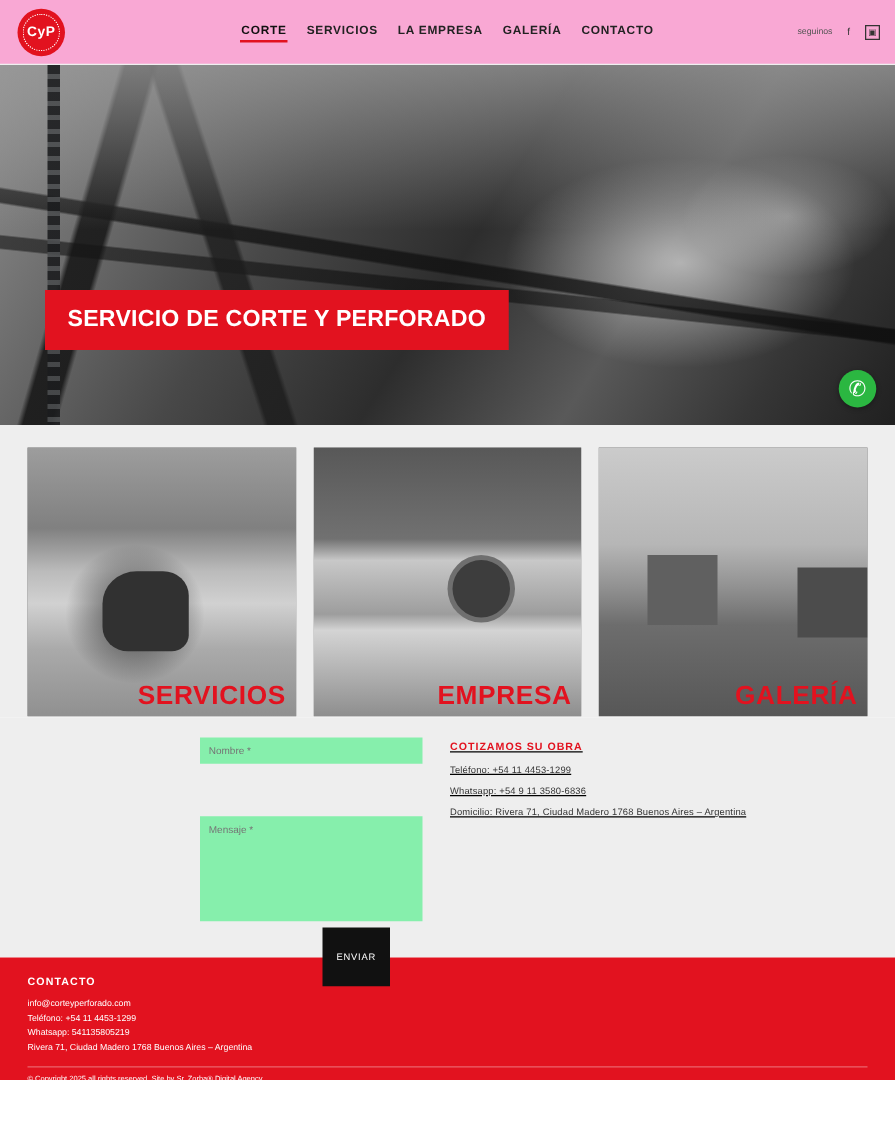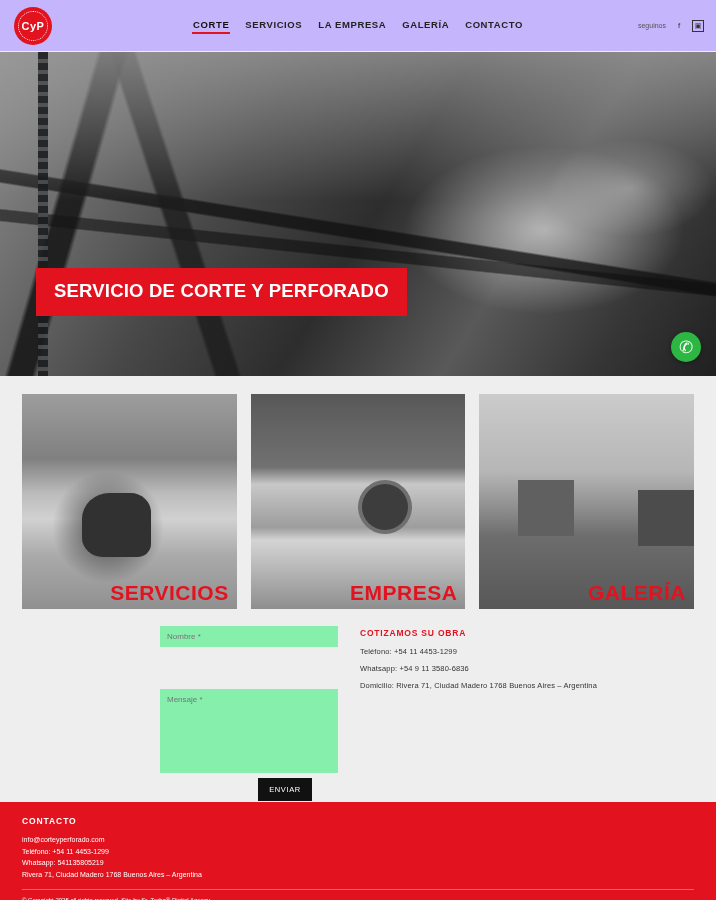--- a/index.html
+++ b/index.html
@@ -9,21 +9,21 @@
     font-family: "Liberation Sans", sans-serif;
     background: #ffffff;
     overflow: hidden;
   }
   .page { position: relative; width: 716px; height: 900px; }
 
   
   .header {
     position: relative;
     height: 52px;
-    background: #c4b5fd;
+    background: #f9a8d4;
     display: flex;
     align-items: center;
     border-bottom: 1px solid #f0f0f0;
   }
   .logo {
     position: absolute;
     left: 14px; top: 7px;
     width: 38px; height: 38px;
     border-radius: 50%;
     background: #e2121f;
@@ -68,21 +68,21 @@
     width: 12px; height: 12px;
     display: inline-flex; align-items: center; justify-content: center;
     font-size: 8px;
     color: #333;
   }
   .hicon.box { border: 1px solid #333; font-size: 7px; }
 
   
   .hero {
     position: relative;
-    height: 324px;
+    height: 288px;
     overflow: hidden;
     background: #0369a1;
   }
   .hero-photo {
     position: absolute; inset: 0;
     background:
       radial-gradient(ellipse 200px 120px at 76% 55%, rgba(255,255,255,.55), rgba(255,255,255,0) 70%),
       radial-gradient(ellipse 120px 70px at 88% 42%, rgba(255,255,255,.35), rgba(255,255,255,0) 70%),
       linear-gradient(122deg, #8d9194 0%, #6b6e71 16%, #45484b 34%, #2b2d2f 52%, #57595c 70%, #33363a 86%, #1e2022 100%);
       filter: grayscale(1);
@@ -217,24 +217,24 @@
   .form-col textarea { height: 84px; resize: none; margin-top: 42px; }
   .send-btn {
     display: block;
     margin-left: 98px;
     width: 54px;
     background: #111;
     color: #fff;
     border: none;
     font-size: 7.5px;
     letter-spacing: .6px;
-    padding: 7px 0;
+    padding: 19px 0;
     font-family: "Liberation Sans", sans-serif;
   }
-  .info-col { flex: 1; padding-top: 2px; }
+  .info-col { flex: 1; padding-top: 2px; text-decoration: underline; }
   .info-title {
     color: #e2121f;
     font-size: 8.5px;
     font-weight: bold;
     letter-spacing: .8px;
     margin-bottom: 9px;
     text-transform: uppercase;
   }
   .info-col p {
     font-size: 7.5px;

